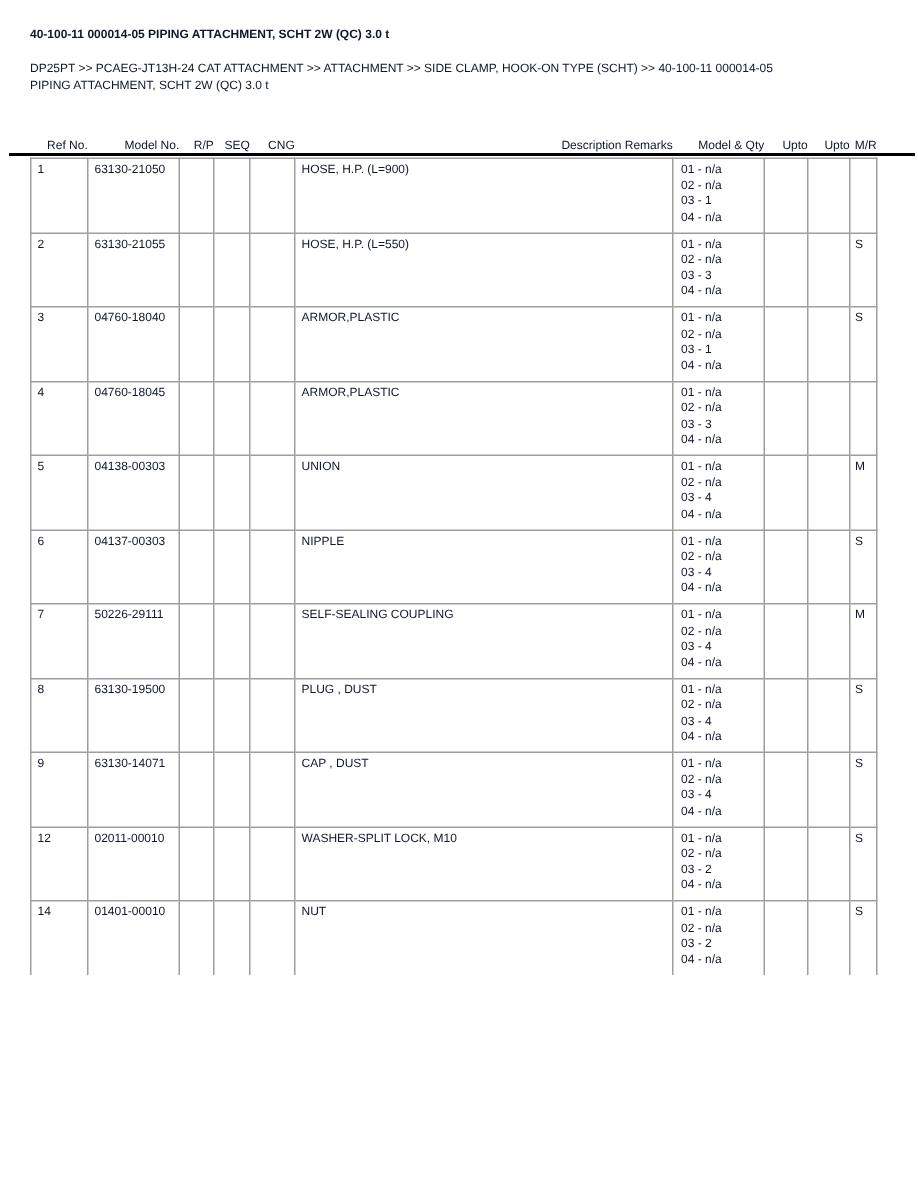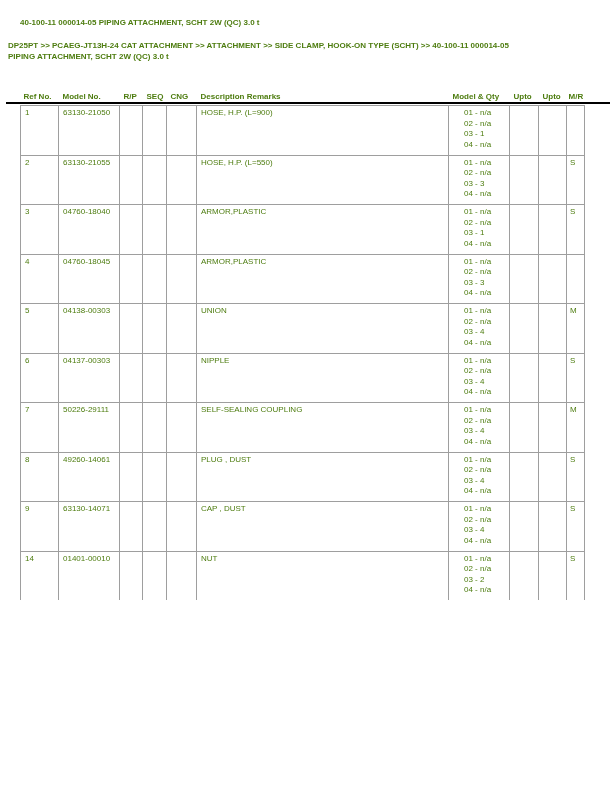--- a/index.html
+++ b/index.html
@@ -6,40 +6,40 @@
     margin: 0;
     padding: 0;
     background: #ffffff;
   }
   .page {
     position: relative;
     width: 612px;
     height: 792px;
     background: #ffffff;
     font-family: "Liberation Sans", "DejaVu Sans", sans-serif;
-    color: #4d7c0f;
+    color: #0f172a;
     overflow: hidden;
     border-radius: 32px;
   }
   .doc-title {
     position: absolute;
     left: 20px;
     top: 18px;
     font-size: 8px;
     font-weight: bold;
     line-height: 10px;
     white-space: nowrap;
   }
   .breadcrumb {
     position: absolute;
-    left: 8px;
+    left: 20px;
     top: 40px;
     width: 586px;
     font-size: 8px;
-    font-weight: bold;
+    font-weight: normal;
     line-height: 11px;
     white-space: pre-line;
   }
   .header-rule {
     position: absolute;
     left: 6px;
     top: 102px;
     width: 604px;
     height: 2px;
     background: #000000;
@@ -48,41 +48,41 @@
     position: absolute;
     left: 20px;
     top: 84px;
     border-collapse: collapse;
     table-layout: fixed;
     width: 564px;
     font-size: 8px;
   }
   table.parts-table th {
     border: none;
-    font-weight: bold;
-    text-align: left;
+    font-weight: normal;
+    text-align: right;
     vertical-align: bottom;
     height: 18px;
     padding: 0 0 3px 4px;
     line-height: 10px;
     white-space: nowrap;
     overflow: visible;
   }
   table.parts-table th.h-ref { padding-left: 3px; }
   table.parts-table th.h-mr  { padding-left: 2px; }
   table.parts-table td {
     border: 1px solid #9e9e9e;
     vertical-align: top;
     height: 46.5px;
     padding: 2px 0 0 4px;
     line-height: 10.5px;
     white-space: pre-line;
     overflow: hidden;
   }
-  table.parts-table td.c-model { padding-left: 15px; }
+  table.parts-table td.c-model { padding-left: 5px; }
   table.parts-table td.c-mr    { padding-left: 3px; }
   table.parts-table tbody tr:last-child td { border-bottom: none; }
 </style>
 </head>
 <body>
 
 <div class="page">
 
   <div class="doc-title">40-100-11 000014-05 PIPING ATTACHMENT, SCHT 2W (QC) 3.0 t</div>
 
@@ -217,21 +217,21 @@
         <td class="c-model">01 - n/a
 02 - n/a
 03 - 4
 04 - n/a</td>
         <td class="c-from"></td>
         <td class="c-upto"></td>
         <td class="c-mr">M</td>
       </tr>
       <tr>
         <td class="c-ref">8</td>
-        <td class="c-part">49260-14061</td>
+        <td class="c-part">63130-19500</td>
         <td class="c-rp"></td>
         <td class="c-seq"></td>
         <td class="c-cng"></td>
         <td class="c-desc">PLUG , DUST</td>
         <td class="c-model">01 - n/a
 02 - n/a
 03 - 4
 04 - n/a</td>
         <td class="c-from"></td>
         <td class="c-upto"></td>
@@ -246,20 +246,35 @@
         <td class="c-desc">CAP , DUST</td>
         <td class="c-model">01 - n/a
 02 - n/a
 03 - 4
 04 - n/a</td>
         <td class="c-from"></td>
         <td class="c-upto"></td>
         <td class="c-mr">S</td>
       </tr>
       <tr>
+        <td class="c-ref">12</td>
+        <td class="c-part">02011-00010</td>
+        <td class="c-rp"></td>
+        <td class="c-seq"></td>
+        <td class="c-cng"></td>
+        <td class="c-desc">WASHER-SPLIT LOCK, M10</td>
+        <td class="c-model">01 - n/a
+02 - n/a
+03 - 2
+04 - n/a</td>
+        <td class="c-from"></td>
+        <td class="c-upto"></td>
+        <td class="c-mr">S</td>
+      </tr>
+      <tr>
         <td class="c-ref">14</td>
         <td class="c-part">01401-00010</td>
         <td class="c-rp"></td>
         <td class="c-seq"></td>
         <td class="c-cng"></td>
         <td class="c-desc">NUT</td>
         <td class="c-model">01 - n/a
 02 - n/a
 03 - 2
 04 - n/a</td>

